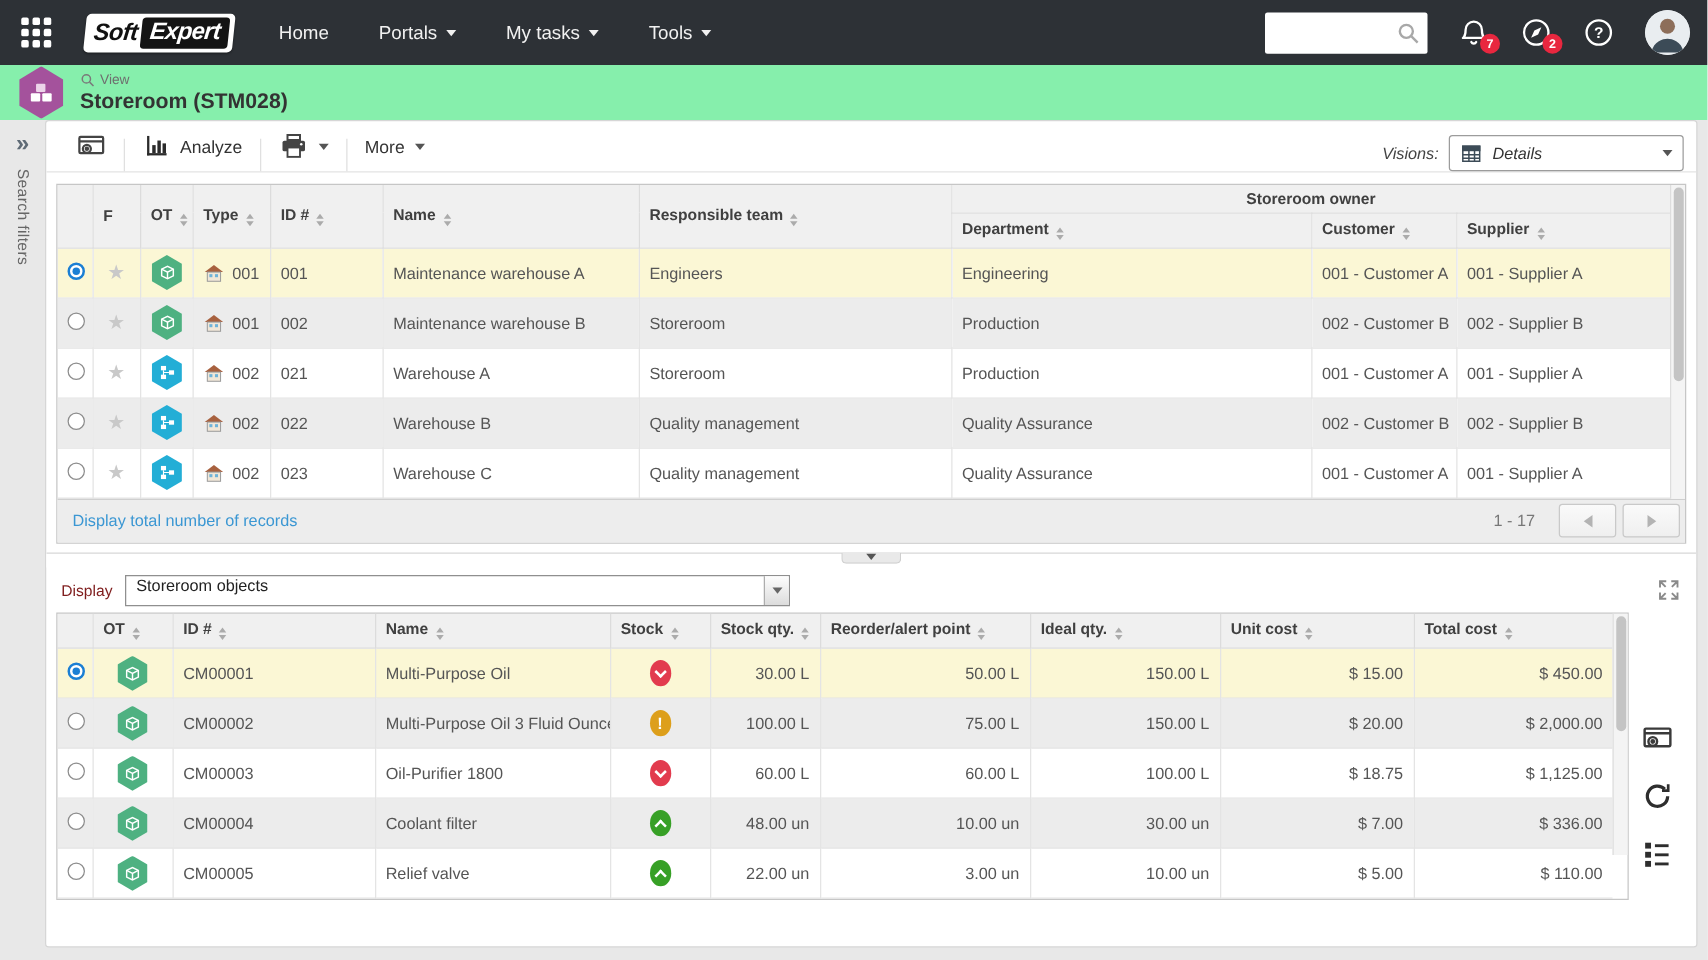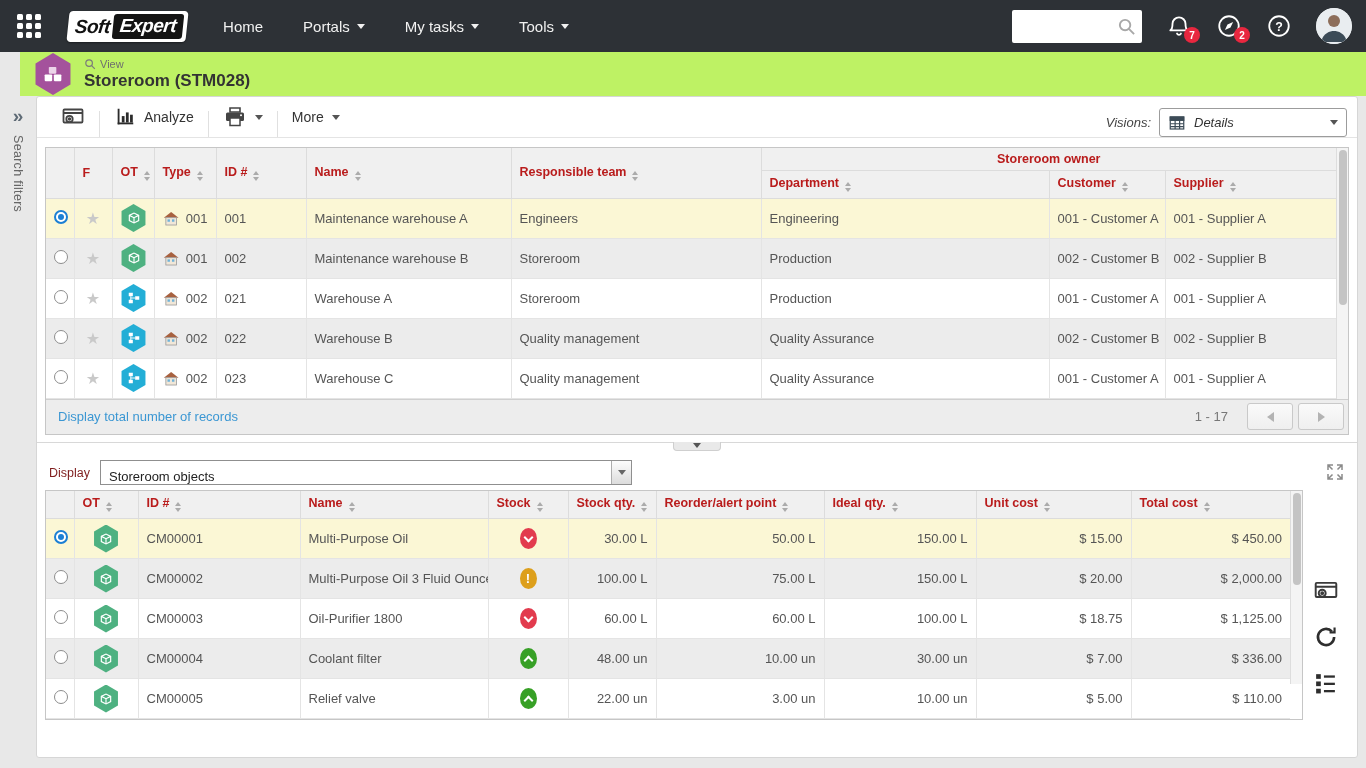--- a/index.html
+++ b/index.html
@@ -19,21 +19,21 @@
   .caret { width:0; height:0; border-left:4px solid transparent; border-right:4px solid transparent; border-top:5px solid currentColor; display:inline-block; }
   .tb-right { margin-left:auto; display:flex; align-items:center; gap:24px; }
   .searchbox { position:relative; }
   .searchbox input { width:130px; height:33px; border:none; border-radius:2px; background:#fff; padding:0 30px 0 8px; font-size:13px; outline:none; }
   .searchbox .mag { position:absolute; right:6px; top:7px; }
   .tbicon { position:relative; width:26px; height:26px; cursor:pointer; }
   .badge { position:absolute; right:-8px; bottom:-4px; min-width:16px; height:16px; background:#e8273f; color:#fff; border-radius:8px; font-size:10px; font-weight:bold; display:flex; align-items:center; justify-content:center; padding:0 3px; }
   .avatar { width:36px; height:36px; border-radius:50%; overflow:hidden; background:#e9edf0; cursor:pointer; }
 
   
-  .pagehead { height:44px; background:#bef264; display:flex; align-items:center; padding:0 14px; gap:12px;margin-left:20px; }
+  .pagehead { height:44px; background:#86efac; display:flex; align-items:center; padding:0 14px; gap:12px; }
   .modhex { width:38px; height:42px; background:#a4529c; clip-path:polygon(50% 0,96% 25%,96% 75%,50% 100%,4% 75%,4% 25%); display:flex; align-items:center; justify-content:center; }
   .ph-text .viewrow { display:flex; align-items:center; gap:4px; color:#6e6e6e; font-size:11px; }
   .ph-text .title { color:#333; font-size:17px; font-weight:bold; margin-top:1px; }
 
   
   .content { height:672px; display:flex; background:#e8e8e8; }
   .leftstrip { width:36px; padding-top:10px; display:flex; flex-direction:column; align-items:center; gap:10px; }
   .chevrons { color:#5f6b76; font-size:19px; font-weight:bold; cursor:pointer; line-height:1; }
   .vlabel { writing-mode:vertical-rl; color:#666; font-size:12.5px; letter-spacing:.3px; }
   .panel { flex:1; margin:0 8px 10px 0; background:#fff; border:1px solid #d6d6d6; border-radius:3px; display:flex; flex-direction:column; overflow:hidden; }
@@ -43,21 +43,21 @@
   .tbtn { display:flex; align-items:center; gap:8px; padding:0 14px; height:40px; cursor:pointer; color:#333; font-size:14px; }
   .tsep { width:1px; height:26px; background:#e0e0e0; }
   .tbar-right { margin-left:auto; display:flex; align-items:center; gap:8px;font-style:italic; }
   .vis-label { color:#444; font-size:13px; }
   .vis-select { width:188px; height:29px; border:1px solid #9c9c9c; border-radius:3px; background:#fff; display:flex; align-items:center; gap:8px; padding:0 8px; cursor:pointer; color:#333; font-size:13px; }
   .vis-select .caret { margin-left:auto; color:#555; }
 
   
   .tablebox { margin:9px 8px 0; border:1px solid #c6c6c6; position:relative; background:#fff; }
   table.grid { border-collapse:collapse; width:calc(100% - 12px); table-layout:fixed; }
-  table.grid th { background:#f0f0f0; color:#b91c1c; font-size:12.5px; font-weight:bold; border:1px solid #dcdcdc; border-top:none; padding:0 8px; text-align:left; white-space:nowrap; overflow:hidden; cursor:pointer; }
+  table.grid th { background:#f0f0f0; color:#404040; font-size:12.5px; font-weight:bold; border:1px solid #dcdcdc; border-top:none; padding:0 8px; text-align:left; white-space:nowrap; overflow:hidden; cursor:pointer; }
   table.grid th:first-child, table.grid td:first-child { border-left:none; }
   table.grid th:last-child, table.grid td:last-child { border-right:none; }
   table.grid td { border:1px solid #e4e4e4; border-top:none; font-size:13px; color:#555; padding:0 8px; height:40px; white-space:nowrap; overflow:hidden; background:#fff; }
   tr.alt td { background:#ececec; }
   tr.sel td { background:#fbf7d5; }
   .th-group { text-align:center !important; height:22px; }
   .h2 { height:28px; }
   .hfull { height:50px; }
   .sort { display:inline-flex; flex-direction:column; gap:2px; margin-left:6px; vertical-align:1px; }
   .sort i { width:0; height:0; border-left:3.5px solid transparent; border-right:3.5px solid transparent; display:block; }
@@ -96,21 +96,21 @@
   .tri-r { width:0;height:0;border-top:5px solid transparent;border-bottom:5px solid transparent;border-left:7px solid #b3b3b3; }
 
   
   .splitter { height:12px; position:relative; margin-top:7px; border-top:1px solid #d8d8d8; background:#fff; }
   .splitter .handle { position:absolute; left:50%; top:-1px; transform:translateX(-50%); width:48px; height:9px; background:#e9e9e9; border:1px solid #cfcfcf; border-top:none; border-radius:0 0 4px 4px; display:flex; align-items:center; justify-content:center; cursor:row-resize; }
   .splitter .handle i { width:0;height:0;border-left:4px solid transparent;border-right:4px solid transparent;border-top:5px solid #555; display:block; }
 
   
   .disprow { display:flex; align-items:center; gap:10px; margin:4px 10px 2px 12px; height:30px; flex-shrink:0; }
   .disprow .dlabel { color:#7f1d1d; font-size:12.5px; }
-  .fakesel { width:532px; height:25px; border:1px solid #8f8f8f; background:#fff; display:flex; align-items:flex-end; cursor:pointer; }
+  .fakesel { width:532px; height:25px; border:1px solid #8f8f8f; background:#fff; display:flex; align-items:flex-start; cursor:pointer; }
   .fakesel .val { flex:1; font-size:13px; color:#222; padding:0 8px; }
   .fakesel .arrowbox { width:20px; height:23px; background:linear-gradient(#fdfdfd,#dcdcdc); border-left:1px solid #adadad; display:flex; align-items:center; justify-content:center; }
   .expandbtn { margin-left:auto; cursor:pointer; width:22px; height:22px; }
 
   .bottomflex { display:flex; flex:1; margin:0 8px; min-height:0; }
   .t2wrap { flex:1; min-width:0; }
   .t2wrap .tablebox { margin:0; }
   .rail { width:46px; display:flex; flex-direction:column; align-items:center; gap:20px; padding-top:88px; }
   .railbtn { cursor:pointer; width:26px; height:26px; }
 </style>

